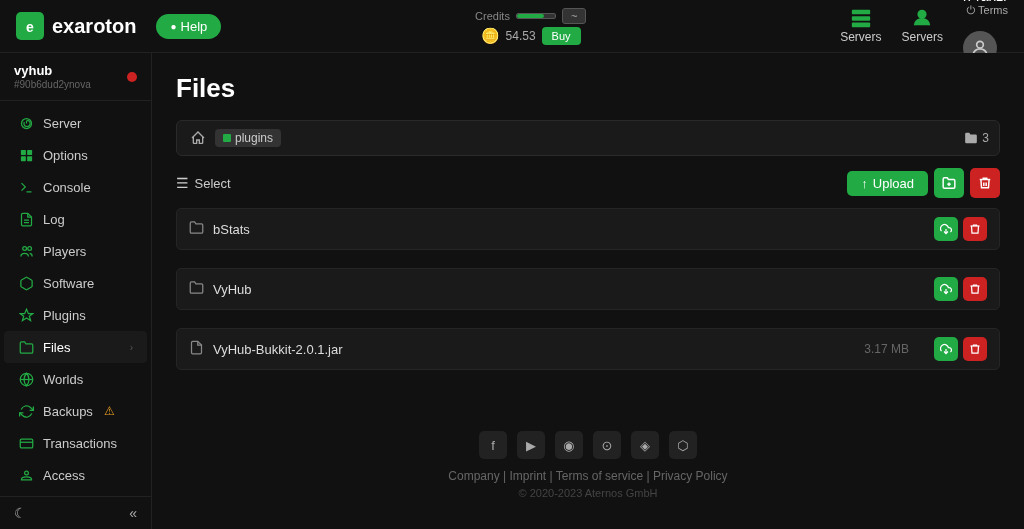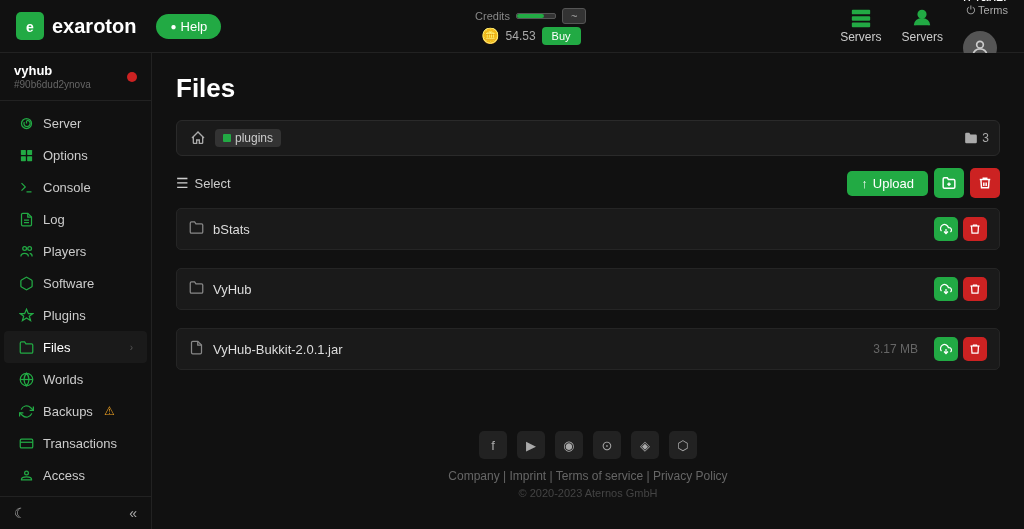--- a/index.html
+++ b/index.html
@@ -335,21 +335,21 @@
       align-items: center;
       background: #1a1a1a;
       border: 1px solid #252525;
       border-radius: 5px;
       padding: 8px 12px;
       cursor: pointer;
       gap: 8px;
     }
     .file-icon { font-size: 14px; color: #888; width: 16px; }
     .file-name { flex: 1; font-size: 13px; color: #ddd; }
-    .file-size { font-size: 12px; color: #666; margin-right: 8px; }
+    .file-size { font-size: 12px; color: #666; margin-right: 17px; }
     .file-actions { display: flex; gap: 5px; }
 
     
     .footer {
       margin-top: auto;
       padding: 20px 0 10px;
       text-align: center;
     }
     .social-icons {
       display: flex;

